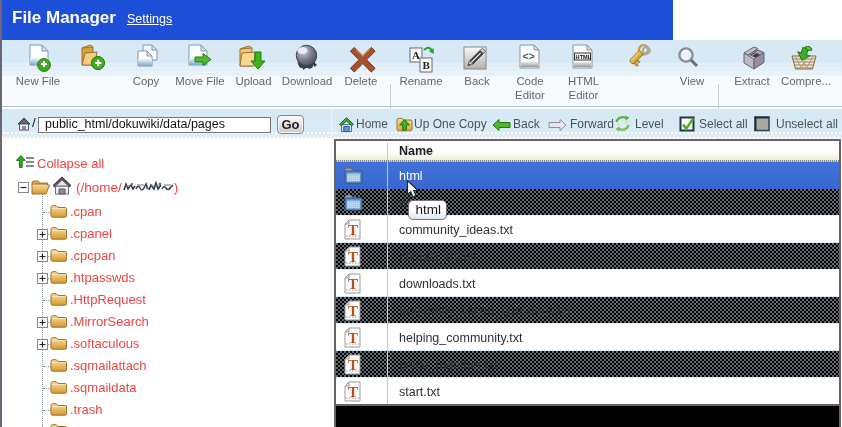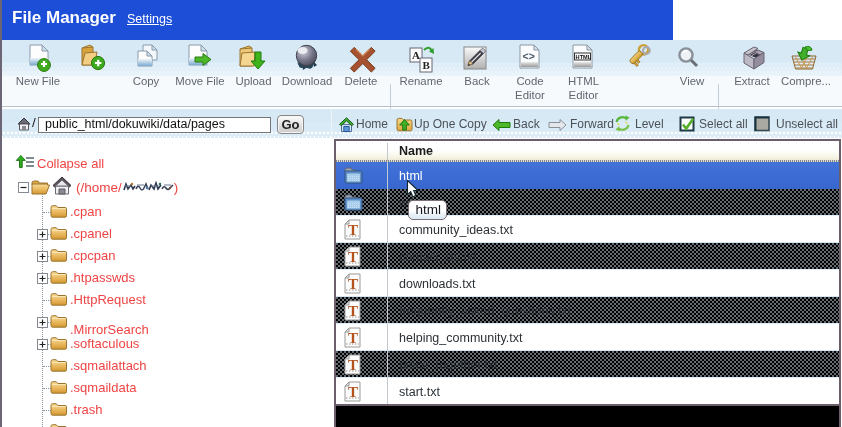--- a/index.html
+++ b/index.html
@@ -451,21 +451,21 @@
 <div class="tree abs" style="left:70px;top:292.0px">.HttpRequest</div>
 <div class="abs" style="left:43px;top:321.5px;width:8px;border-top:1px dotted #8a949e"></div>
 <svg class="abs" style="left:37px;top:316.5px" width="11" height="11" viewBox="0 0 11 11">
       <rect x="0.5" y="0.5" width="10" height="10" fill="#fff" stroke="#848a90"></rect>
       <path d="M2.5 5.5 h6 M5.5 2.5 v6" stroke="#222" stroke-width="1.2"></path>
     </svg>
 <svg class="abs" style="left:50px;top:314.0px" width="17" height="14" viewBox="0 0 17 14">
       <path d="M1 3.5 q0 -1.8 1.8 -1.8 h3.4 l1.6 1.8 h7.4 q1.3 0 1.3 1.3 v7 q0 1.4 -1.4 1.4 h-12.7 q-1.4 0 -1.4 -1.4z" fill="url(#gfold)" stroke="#9a7430"></path>
       <path d="M1.8 4.6 h13.7" stroke="#fae8b8" stroke-width="1"></path>
     </svg>
-<div class="tree abs" style="left:70px;top:322px">.MirrorSearch</div>
+<div class="tree abs" style="left:70px;top:314.0px">.MirrorSearch</div>
 <div class="abs" style="left:43px;top:343.5px;width:8px;border-top:1px dotted #8a949e"></div>
 <svg class="abs" style="left:37px;top:338.5px" width="11" height="11" viewBox="0 0 11 11">
       <rect x="0.5" y="0.5" width="10" height="10" fill="#fff" stroke="#848a90"></rect>
       <path d="M2.5 5.5 h6 M5.5 2.5 v6" stroke="#222" stroke-width="1.2"></path>
     </svg>
 <svg class="abs" style="left:50px;top:336.0px" width="17" height="14" viewBox="0 0 17 14">
       <path d="M1 3.5 q0 -1.8 1.8 -1.8 h3.4 l1.6 1.8 h7.4 q1.3 0 1.3 1.3 v7 q0 1.4 -1.4 1.4 h-12.7 q-1.4 0 -1.4 -1.4z" fill="url(#gfold)" stroke="#9a7430"></path>
       <path d="M1.8 4.6 h13.7" stroke="#fae8b8" stroke-width="1"></path>
     </svg>
 <div class="tree abs" style="left:70px;top:336.0px">.softaculous</div>

